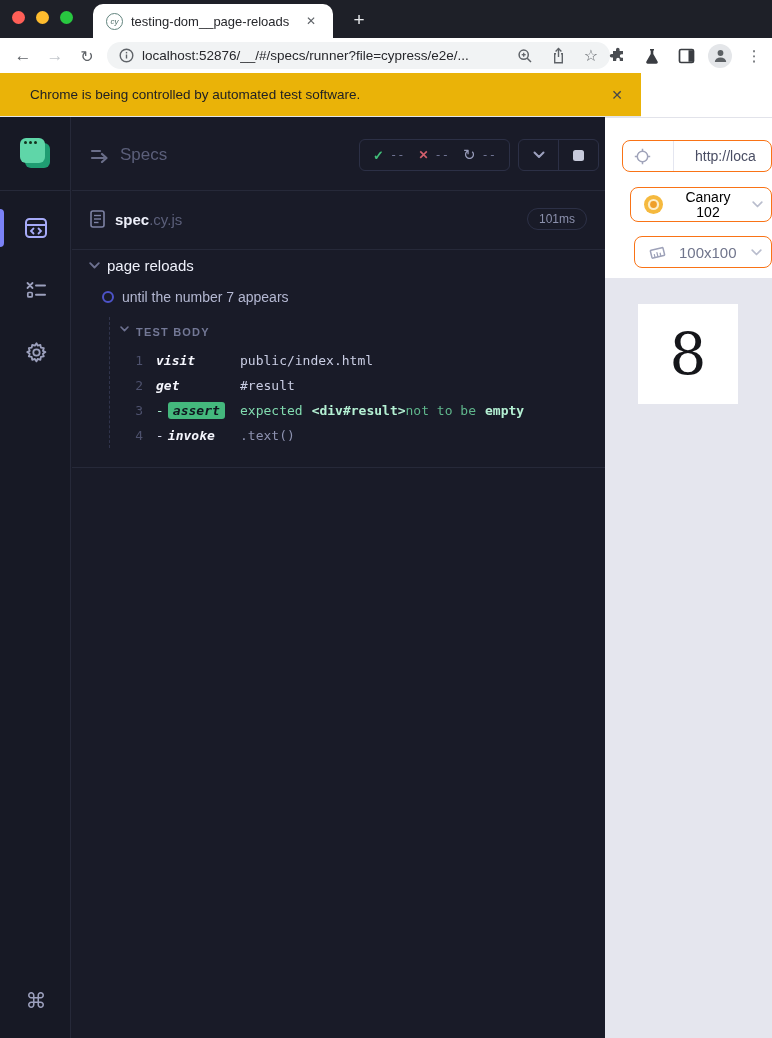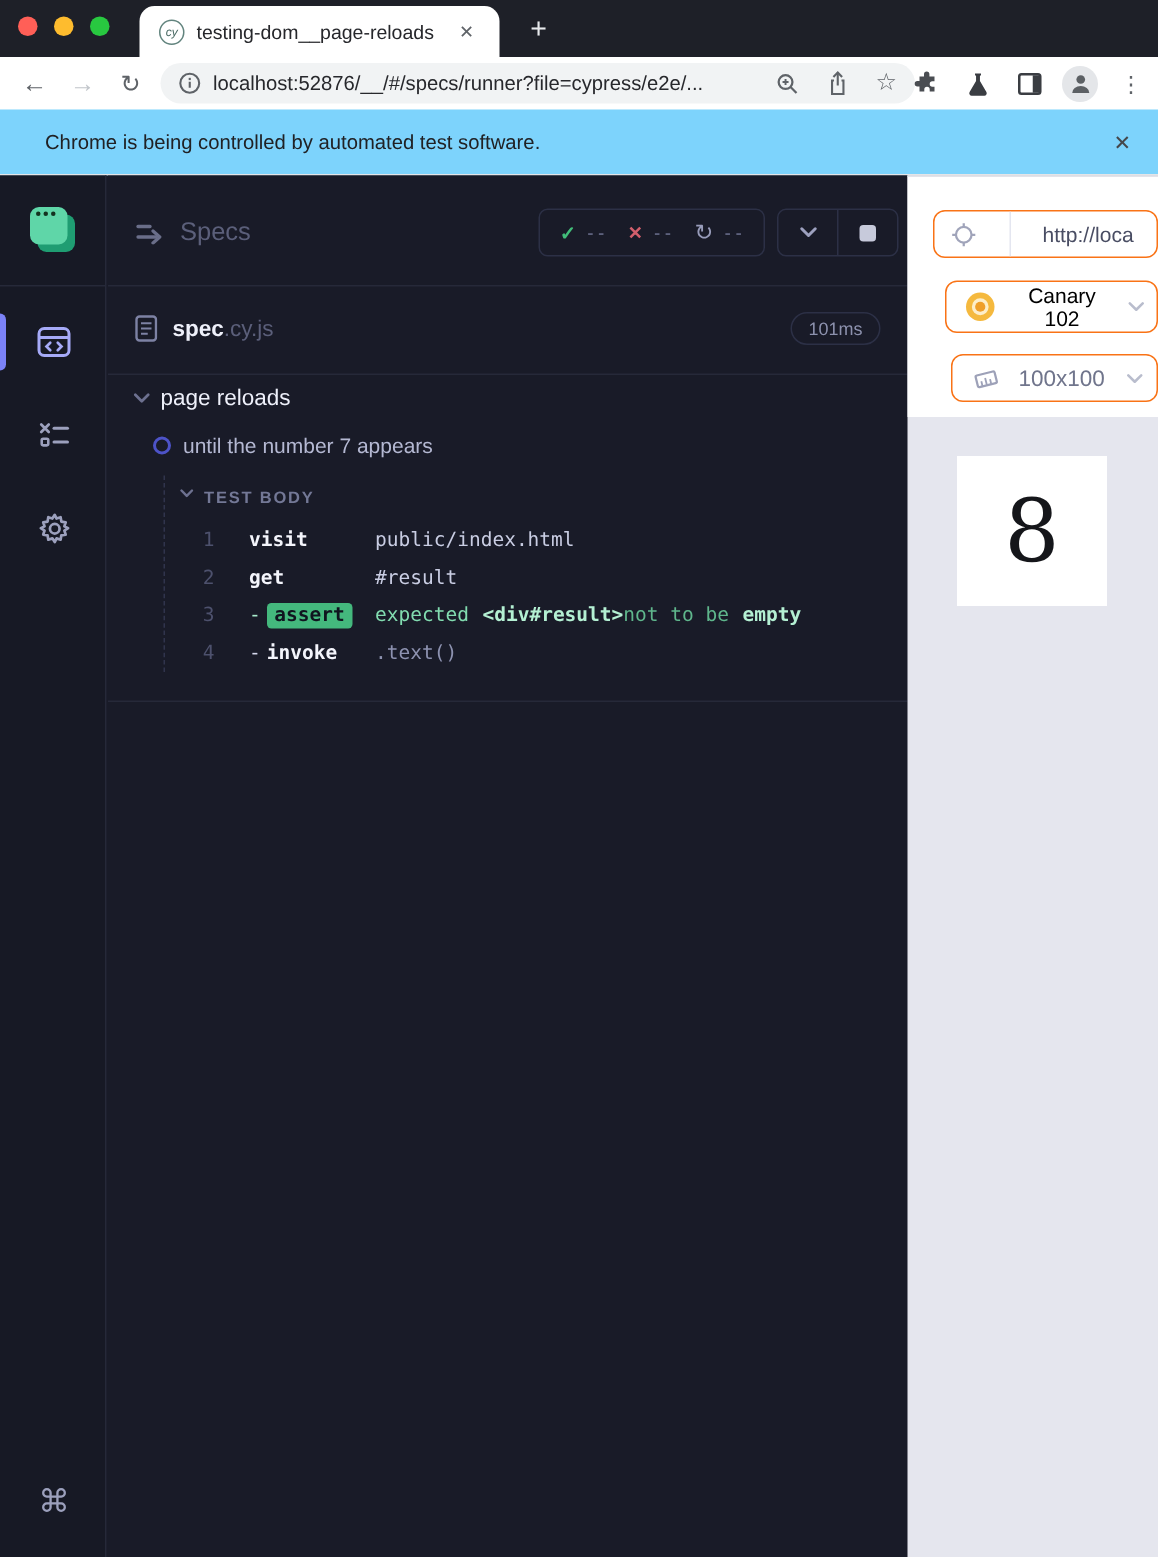--- a/index.html
+++ b/index.html
@@ -29,21 +29,21 @@
   .info-ico { flex:none; margin-right:8px; }
   .url-text { flex:1; font-size:13.5px; color:#27282c; white-space:nowrap; overflow:hidden; }
   .ob-ico { flex:none; margin-left:18px; display:flex; align-items:center; }
   .star-glyph { font-size:16px; color:#5f6368; line-height:1; }
   .ext-row { position:absolute; right:6px; top:0; height:35px; display:flex; align-items:center; gap:10px; }
   .ext-ico { width:24px; height:24px; display:flex; align-items:center; justify-content:center; }
   .avatar-circle { width:24px; height:24px; border-radius:50%; background:#e4e6e9; display:flex; align-items:center; justify-content:center; }
   .kebab { font-size:15px; color:#5f6368; }
 
   
-  #banner { position:absolute; left:0; top:73px; width:772px; height:44px; background:#7dd3fc; border-bottom:1px solid #e4e5e8; display:flex; align-items:center; }
+  #banner { position:absolute; left:0; top:73px; width:641px; height:44px; background:#eab308; border-bottom:1px solid #e4e5e8; display:flex; align-items:center; }
   .banner-text { margin-left:30px; font-size:13.5px; color:#202124; flex:1; }
   .banner-close { margin-right:14px; font-size:14px; color:#45474b; padding:4px; }
 
   
   #app { position:absolute; left:0; top:117px; width:772px; height:921px; background:#191b28; }
 
   
   #sidebar { position:absolute; left:0; top:0; width:71px; height:100%; background:#171925; border-right:1px solid #262939; }
   .logo-wrap { position:absolute; left:20px; top:21px; width:32px; height:32px; }
   .logo-back { position:absolute; left:5px; top:5px; width:25px; height:25px; background:#1f9d72; border-radius:6px; }
@@ -79,21 +79,21 @@
   .suite-title { font-size:15px; color:#eef0fa; }
   .test-row { position:absolute; left:30px; top:172px; display:flex; align-items:center; gap:8px; }
   .ring { width:12px; height:12px; border:2.5px solid #4d53c8; border-radius:50%; }
   .test-title { font-size:14px; color:#b4b8d2; }
   .section-row { position:absolute; left:48px; top:209px; display:flex; align-items:flex-start; gap:7px;font-weight:bold; }
   .section-label { font-size:11px; letter-spacing:1.2px; color:#737896; }
   .guide { position:absolute; left:37px; top:200px; height:131px; border-left:1px dashed #30344c; }
   .commands { position:absolute; left:0; right:0; top:231px; font-family:"DejaVu Sans Mono", monospace; font-size:13px; }
   .cmd-row { height:25px; display:flex; align-items:center; }
   .cmd-num { width:33px; margin-left:38px; text-align:right; color:#4d516d; flex:none; }
-  .cmd-name { width:84px; margin-left:23px; flex:none; color:#f4f5fc; font-weight:bold; display:flex; align-items:center; }
+  .cmd-name { width:84px; margin-left:13px; flex:none; color:#f4f5fc; font-weight:bold; display:flex; align-items:center;font-style:italic; }
   .cmd-dash { font-weight:normal; color:#d5d8ec; margin-right:4px; }
   .cmd-dash.green { color:#a9eccd; }
   .cmd-msg { color:#c9cde3; white-space:nowrap; }
   .cmd-msg.dim { color:#8d92b0; }
   .assert-badge { background:#44b87d; color:#10141f; font-weight:bold; border-radius:3px; padding:1px 5px; }
   .amsg { color:#82dcb0; }
   .amsg b { color:#b4f0d3; }
   .amsg .mid { color:#5fb68c; }
   .amsg span { margin-right:9px; }
   .amsg span:last-child { margin-right:0; }

